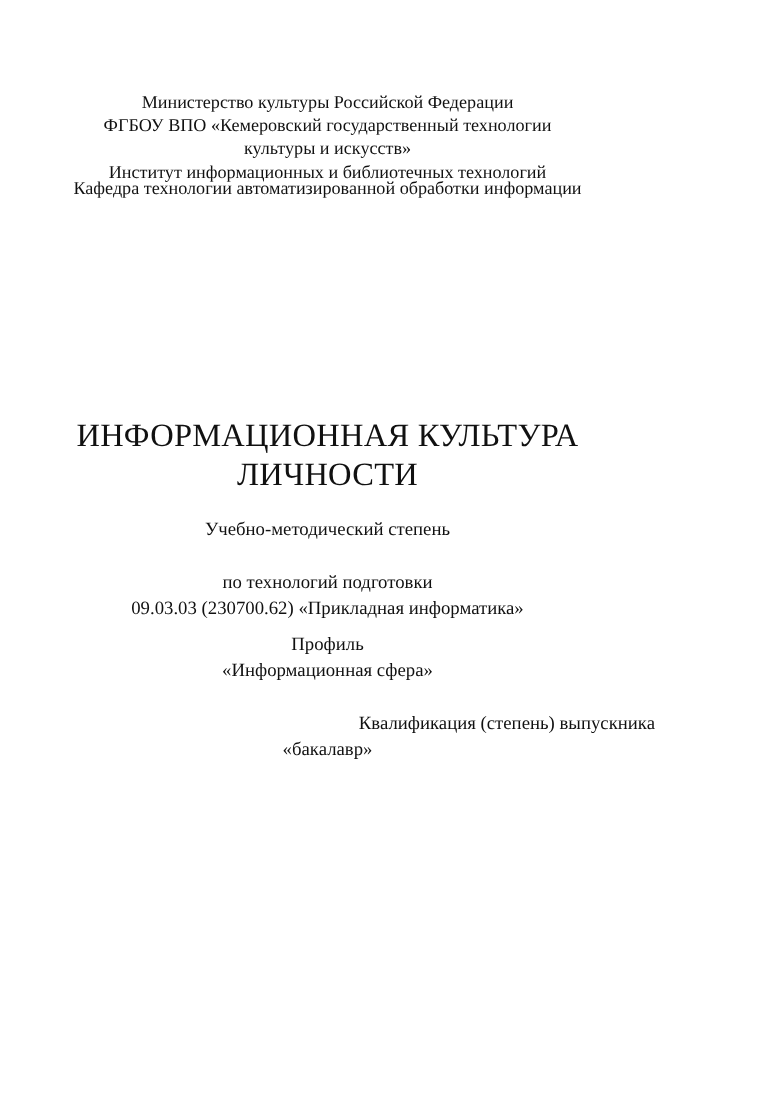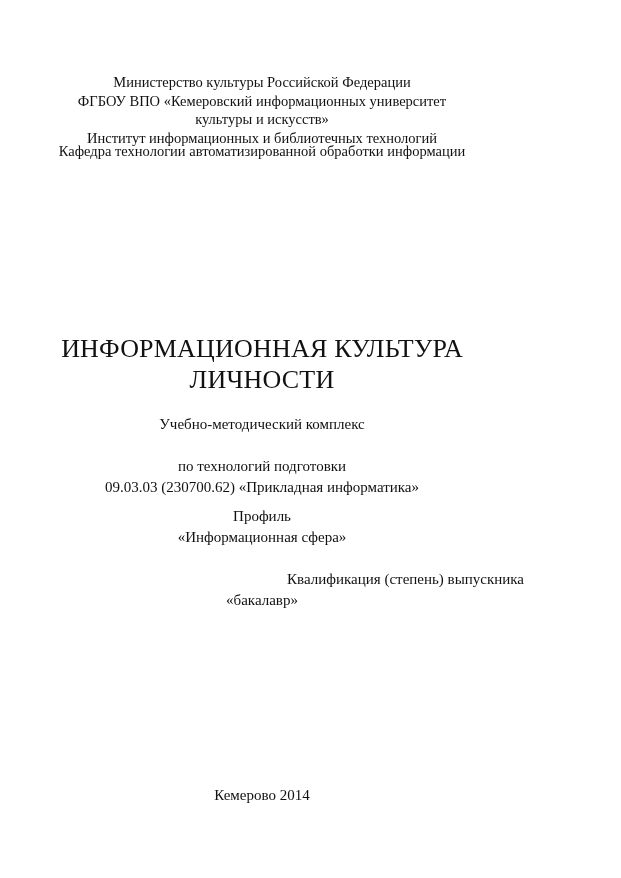--- a/index.html
+++ b/index.html
@@ -43,43 +43,42 @@
       line-height: 20px;
     }
   </style>
 </head>
 <body>
 
 <div class="page">
 
   <div>
     <div class="line hdr" style="top:73px;">Министерство культуры Российской Федерации</div>
-    <div class="line hdr" style="top:92px;">ФГБОУ ВПО «Кемеровский информационных университет</div>
+    <div class="line hdr" style="top:92px;">ФГБОУ ВПО «Кемеровский государственный технологии</div>
     <div class="line hdr" style="top:110px;">культуры и искусств»</div>
     <div class="line hdr" style="top:129px;">Институт информационных и библиотечных технологий</div>
     <div class="line hdr" style="top:142px;">Кафедра технологии автоматизированной обработки информации</div>
   </div>
 
   <div>
     <div class="line title" style="top:334px;">ИНФОРМАЦИОННАЯ КУЛЬТУРА</div>
     <div class="line title" style="top:365px;">ЛИЧНОСТИ</div>
   </div>
 
-  <div class="line body" style="top:414px;">Учебно-методический комплекс</div>
+  <div class="line body" style="top:414px;">Учебно-методический степень</div>
 
   <div>
     <div class="line body" style="top:456px;">по технологий подготовки</div>
     <div class="line body" style="top:477px;">09.03.03 (230700.62) «Прикладная информатика»</div>
   </div>
 
   <div>
     <div class="line body" style="top:506px;">Профиль</div>
     <div class="line body" style="top:527px;">«Информационная сфера»</div>
   </div>
 
   <div>
     <div class="line body" style="top:569px;text-align:right;">Квалификация (степень) выпускника</div>
     <div class="line body" style="top:590px;">«бакалавр»</div>
   </div>
 
-  <div class="line body" style="top:785px;">Кемерово 2014</div>
 
 </div>
 
 </body></html>

